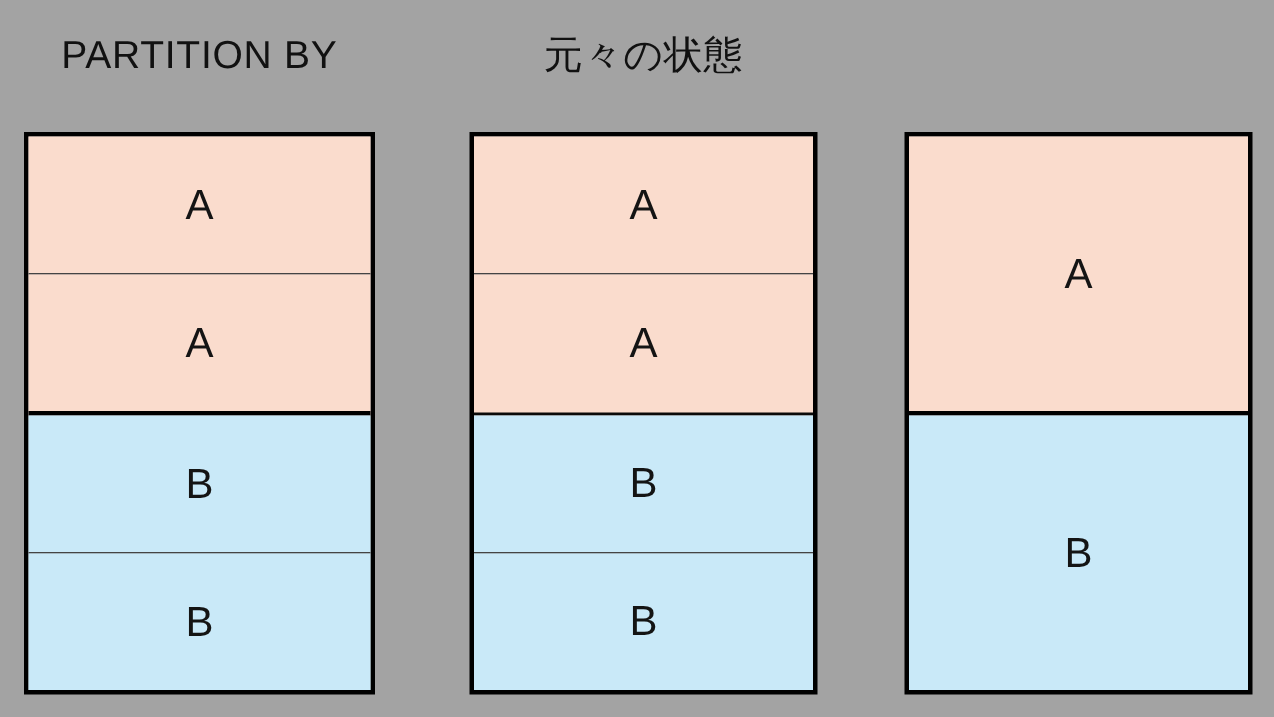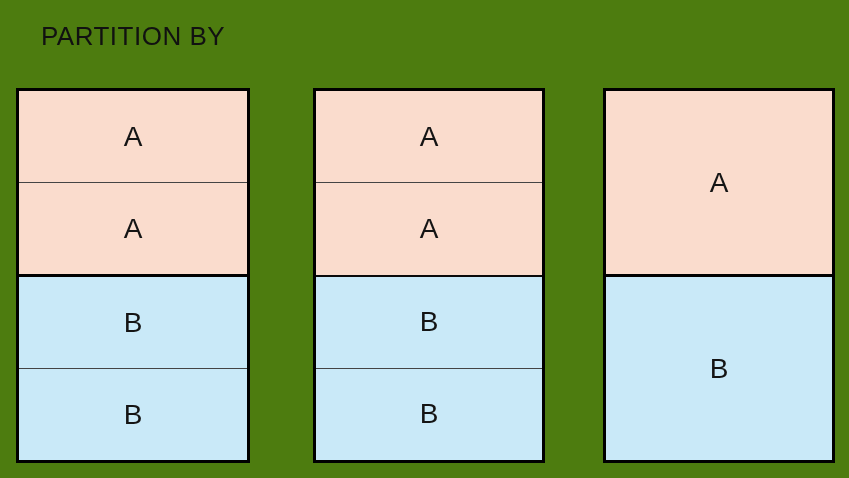--- a/index.html
+++ b/index.html
@@ -5,21 +5,21 @@
   html, body {
     margin: 0;
     padding: 0;
     background: #ffffff;
     font-family: "Liberation Sans", "DejaVu Sans", sans-serif;
   }
   .canvas {
     position: relative;
     width: 849px;
     height: 478px;
-    background: #4d7c0f;
+    background: #a3a3a3;
     overflow: hidden;
   }
   .col-title {
     position: absolute;
     top: 20px;
     height: 32px;
     line-height: 32px;
     text-align: center;
     font-size: 26px;
     color: #111111;
@@ -55,20 +55,21 @@
   #col1-box { left: 16px;  width: 234px; }
   #col2-box { left: 313px; width: 232px; }
   #col3-box { left: 603px; width: 232px; }
 </style>
 </head>
 <body>
 
 <div class="canvas">
 
   <div class="col-title" id="col1-title">PARTITION BY</div>
+  <div class="col-title" id="col2-title">元々の状態</div>
 
   <div class="box" id="col1-box">
     <div class="cell thin-divider" style="background: rgb(250, 220, 205);">A</div>
     <div class="cell thick-divider" style="background: rgb(250, 220, 205);">A</div>
     <div class="cell thin-divider" style="background: rgb(201, 233, 248);">B</div>
     <div class="cell" style="background: rgb(201, 233, 248);">B</div>
   </div>
 
   <div class="box" id="col2-box">
     <div class="cell thin-divider" style="background: rgb(250, 220, 205);">A</div>

